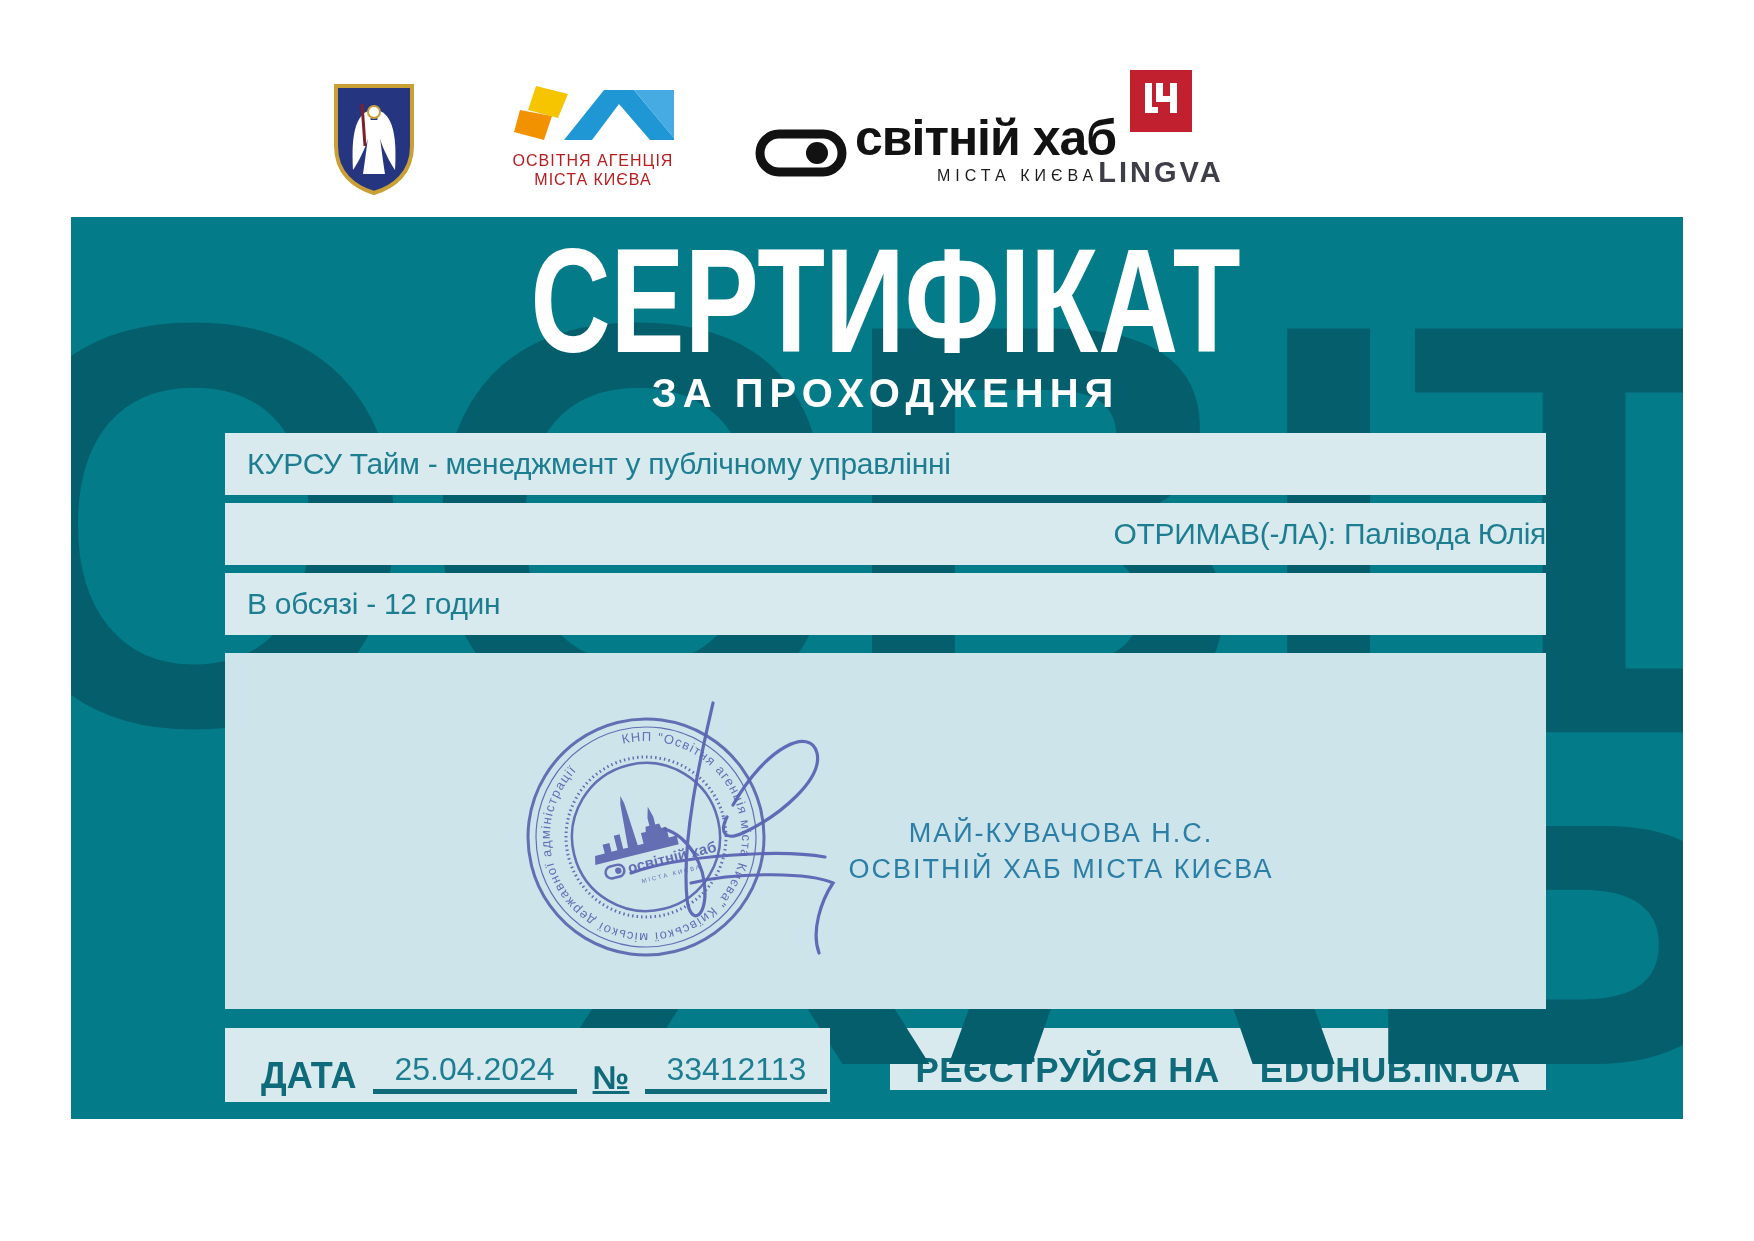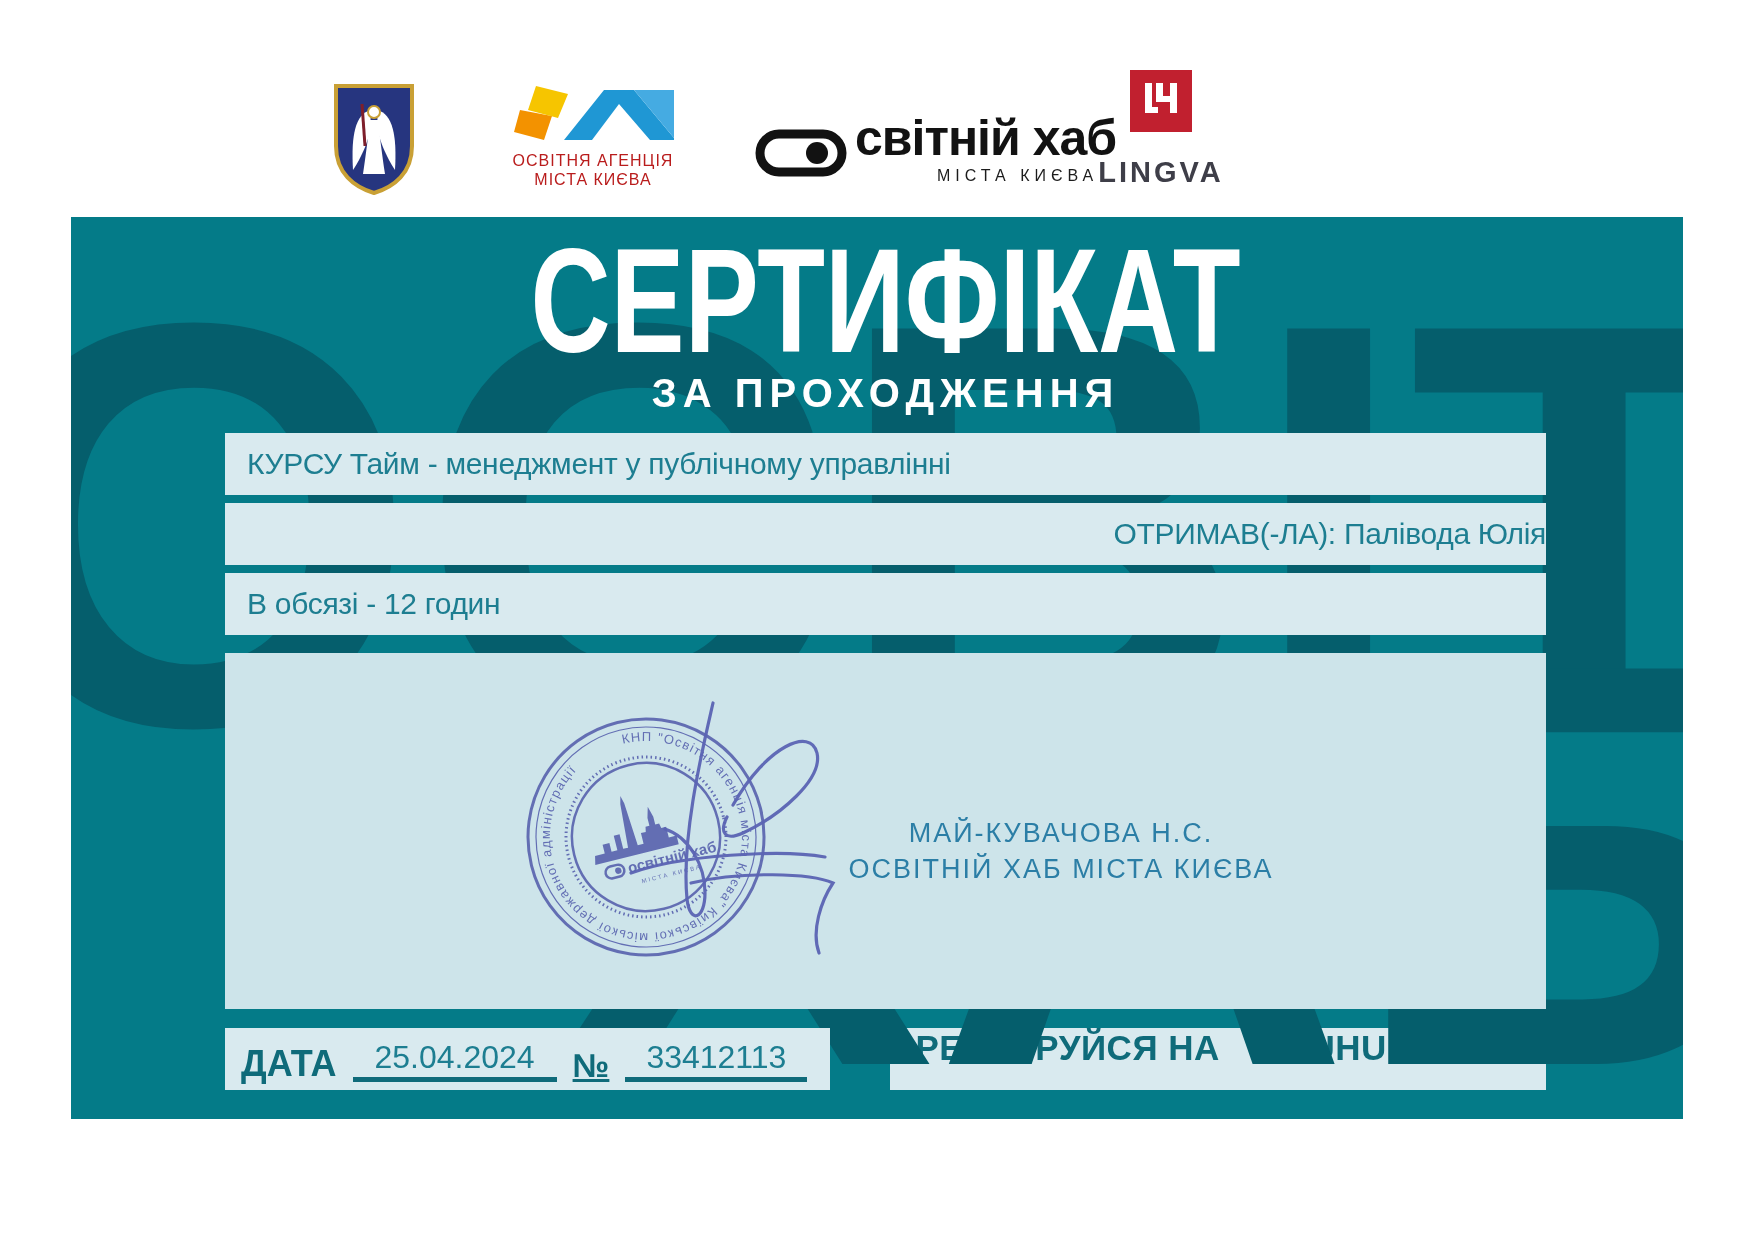--- a/index.html
+++ b/index.html
@@ -36,29 +36,29 @@
   .field{height:62px;background:var(--bar-bg);display:flex;align-items:center;padding-left:22px;
          color:var(--field-text);font-size:30px;letter-spacing:-0.3px;}
   .f1{top:216px;} .f2{top:286px;justify-content:flex-end;} .f3{top:356px;}
 
   .panel{top:436px;height:356px;background:var(--panel-bg);}
 
   .sealsvg{position:absolute;left:410px;top:470px;z-index:3;}
   .signer{position:absolute;left:700px;top:598px;width:580px;z-index:3;text-align:center;
           color:var(--signer-text);font-size:27px;letter-spacing:2px;line-height:36px;}
 
-  .date-bar{top:811px;width:605px;height:62px;background:var(--bar-bg);display:flex;align-items:flex-end;
-            padding:0 0 8px 16px;gap:16px;}
+  .date-bar{top:811px;width:605px;height:74px;background:var(--bar-bg);display:flex;align-items:flex-end;
+            padding:0 0 8px 36px;gap:16px;}
   .flabel{font-weight:700;font-size:36px;color:var(--footer-text);line-height:1;}
   .nlabel{font-weight:700;font-size:33px;color:var(--footer-text);line-height:1;text-decoration:underline;}
   .ufield{border-bottom:5px solid var(--footer-text);text-align:center;font-size:32px;color:var(--field-text);
           padding-bottom:4px;line-height:1;}
   .u1{width:204px;} .u2{width:182px;}
   .cta-bar{top:811px;left:819px !important;width:656px;height:62px;background:var(--bar-bg);
-           display:flex;align-items:flex-start;justify-content:center;gap:40px;}
+           display:flex;align-items:flex-end;justify-content:center;gap:40px;}
   .cta-bar span{font-weight:700;font-size:35px;color:var(--footer-text);letter-spacing:0.5px;}
   .abs{position:absolute;}
 </style>
 </head>
 <body>
 
 <div class="hdr coat">
   <svg width="84" height="114" viewBox="0 0 84 114">
     <path d="M4,4 h76 v60 c0,27 -18,41 -38,47 c-20,-6 -38,-20 -38,-47 z" fill="#26357f" stroke="#c9a035" stroke-width="4"></path>
     <path d="M39,28 C23,32 19,54 21,88 C29,76 35,62 38,50 Z" fill="#ffffff"></path>

